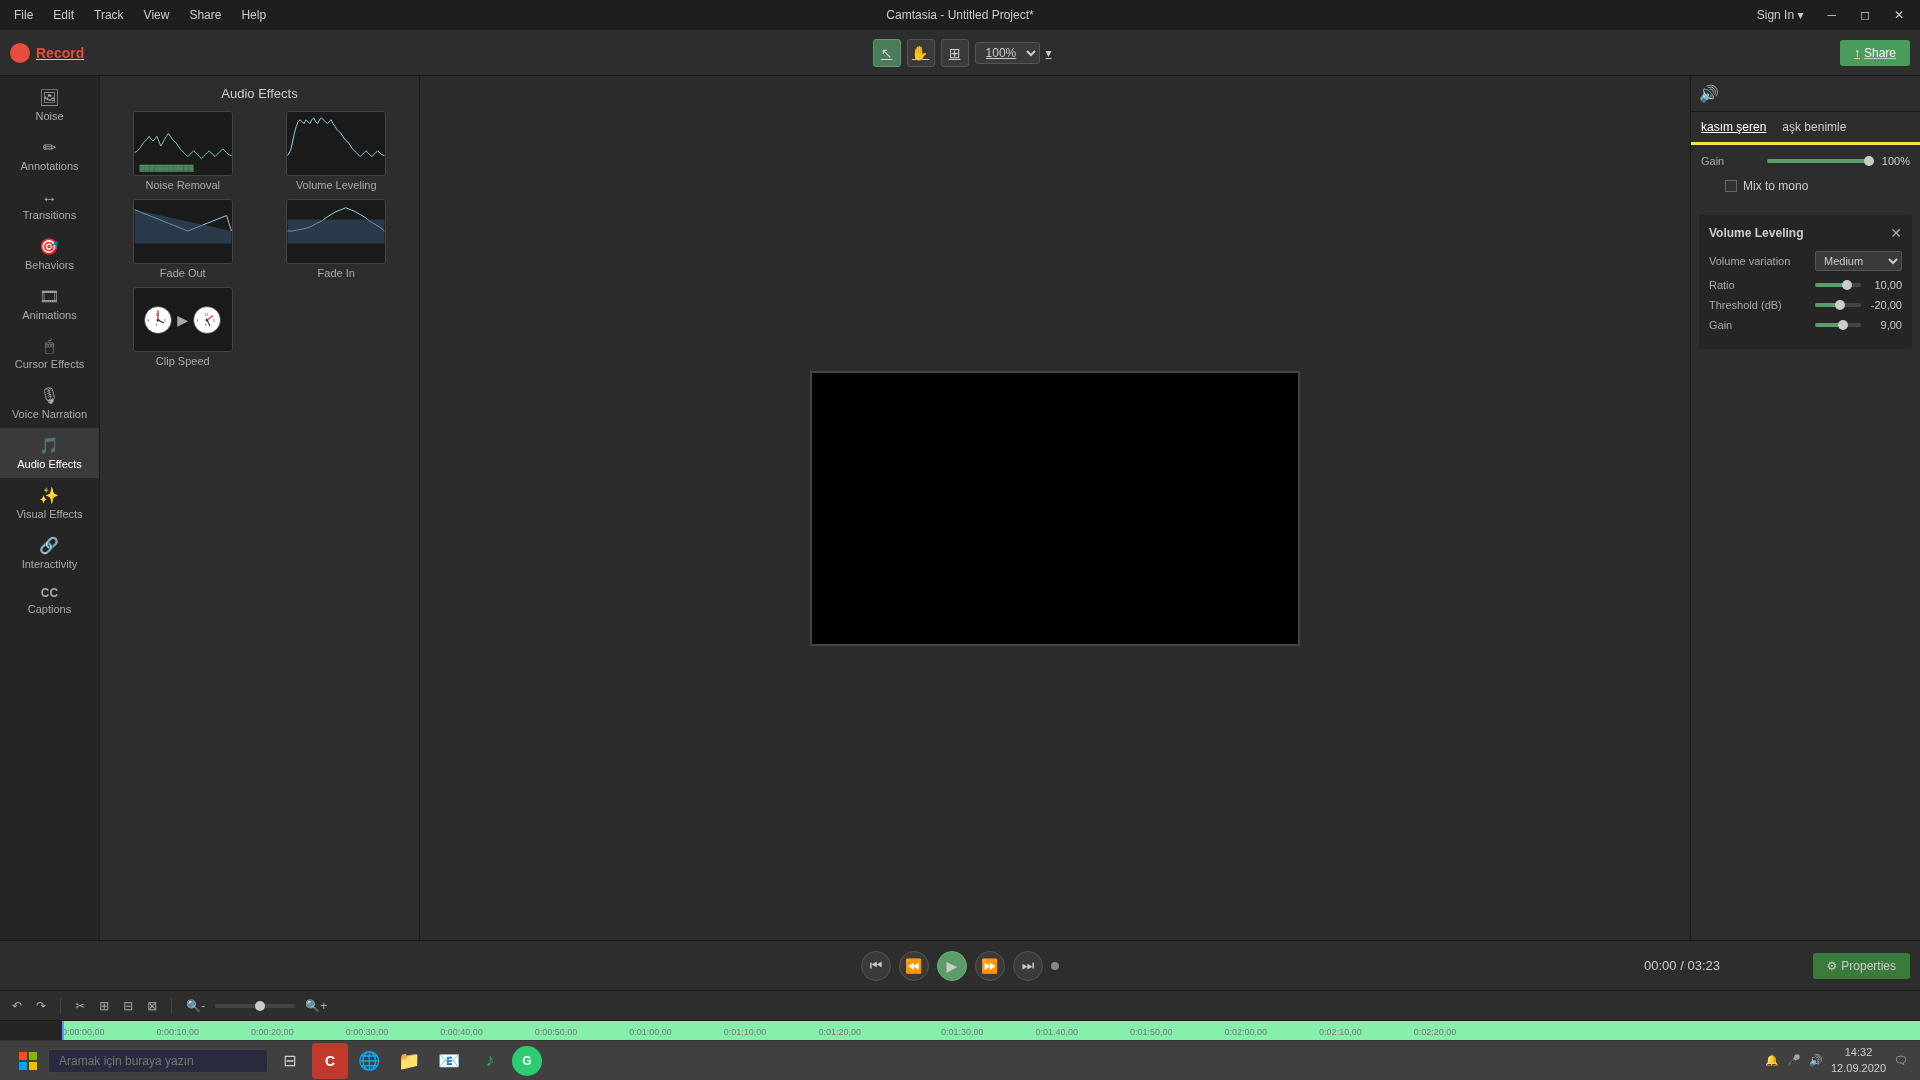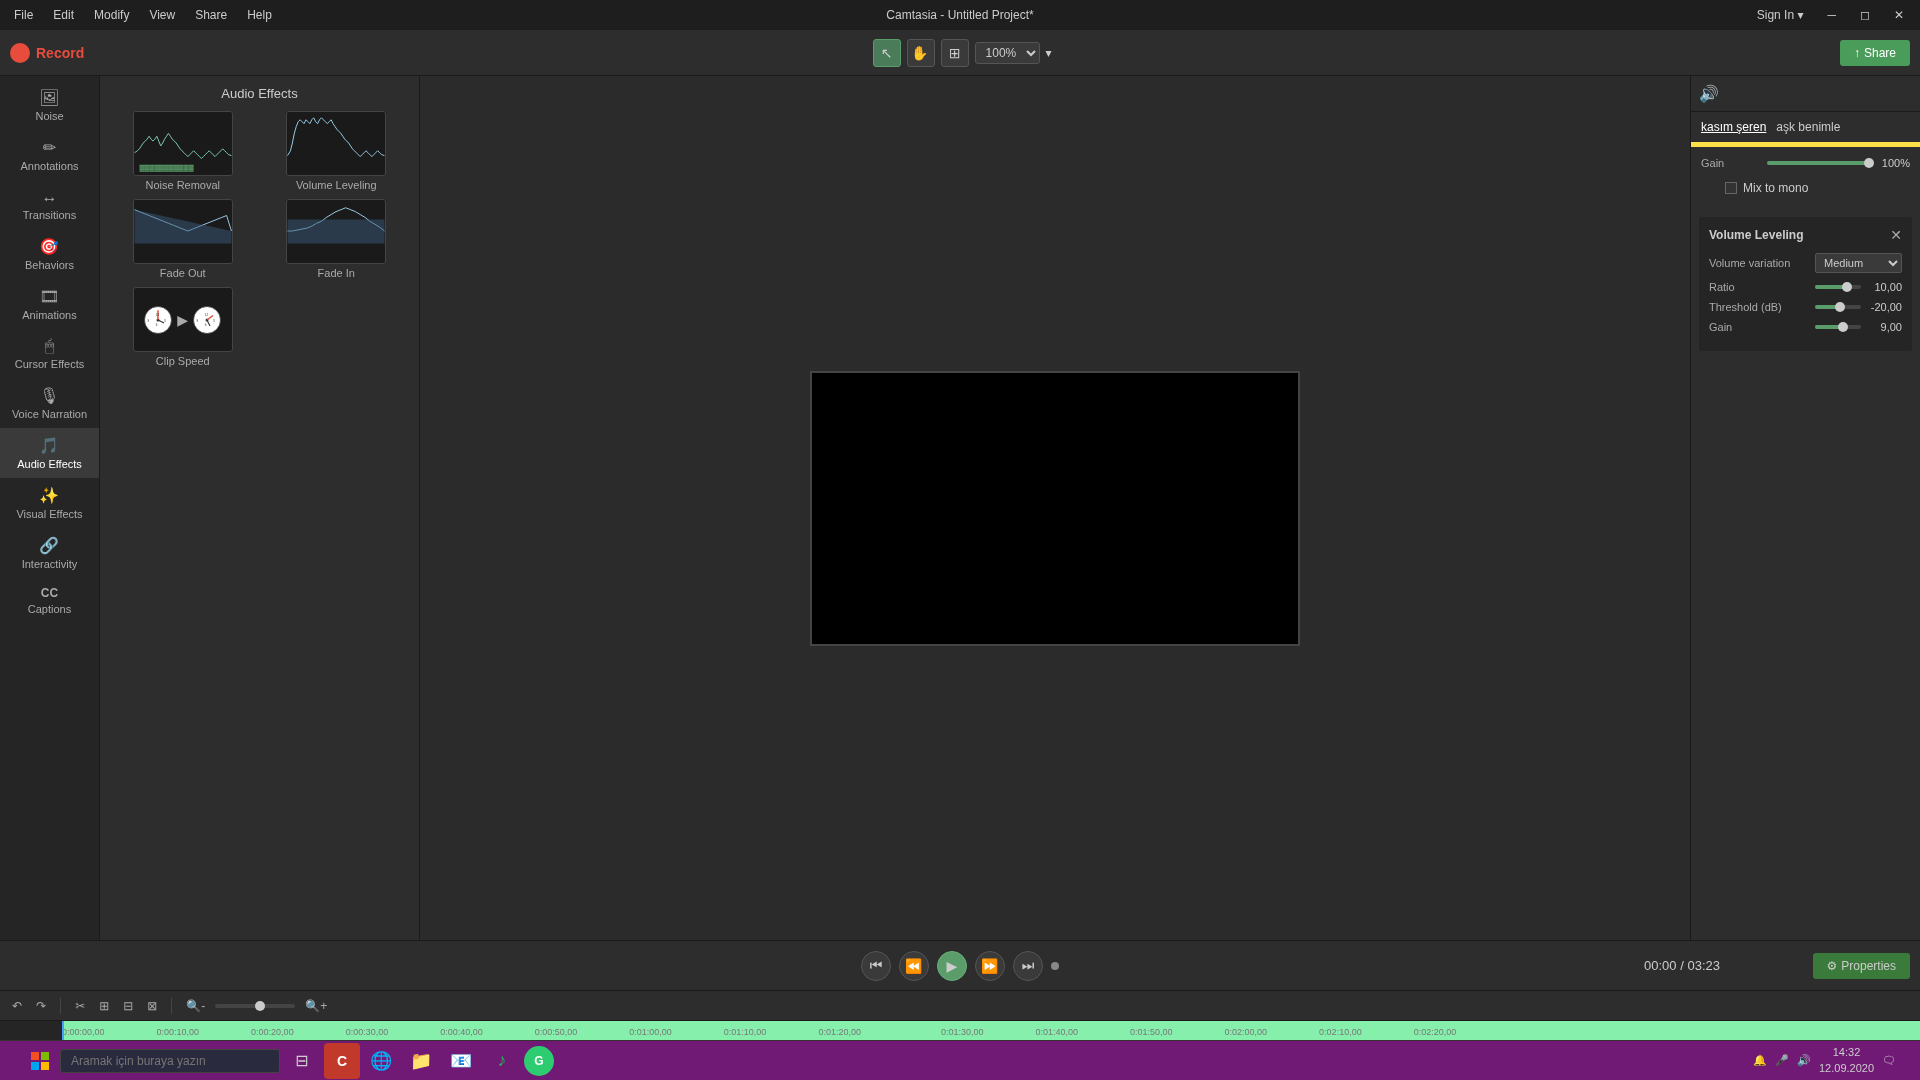--- a/index.html
+++ b/index.html
@@ -8,21 +8,21 @@
     
     .titlebar { height: 30px; background: #1e1e1e; display: flex; align-items: center; justify-content: space-between; padding: 0 8px; }
     .titlebar-left { display: flex; align-items: center; gap: 12px; }
     .titlebar-menu { display: flex; gap: 8px; }
     .titlebar-menu span { color: #ccc; font-size: 12px; cursor: pointer; padding: 2px 6px; }
     .titlebar-center { position: absolute; left: 50%; transform: translateX(-50%); color: #ccc; font-size: 12px; }
     .titlebar-right { display: flex; align-items: center; gap: 8px; }
     .titlebar-btn { color: #ccc; font-size: 12px; padding: 2px 8px; cursor: pointer; }
 
     
-    .toolbar { height: 46px; background: #2d2d2d; display: flex; align-items: center; padding: 0 10px; gap: 8px; border-bottom: 1px solid #1a1a1a; }
+    .toolbar { height: 46px; background: #2d2d2d; display: flex; align-items: center; padding: 0 10px; gap: 8px; border-bottom: 1px solid #1a1a1a; text-decoration: underline; }
     .toolbar-left { display: flex; align-items: center; gap: 6px; }
     .record-btn { display: flex; align-items: center; gap: 6px; color: #e74c3c; font-weight: bold; font-size: 14px; cursor: pointer; }
     .record-icon { width: 20px; height: 20px; border-radius: 50%; background: #e74c3c; display: flex; align-items: center; justify-content: center; }
     .toolbar-center { flex: 1; display: flex; align-items: center; justify-content: center; gap: 6px; }
     .tool-btn { width: 28px; height: 28px; background: #3a3a3a; border: 1px solid #555; border-radius: 3px; display: flex; align-items: center; justify-content: center; cursor: pointer; color: #ccc; font-size: 14px; }
     .tool-btn.active { background: #4a7c59; border-color: #5a9c6a; }
     .zoom-select { background: #3a3a3a; border: 1px solid #555; color: #ccc; padding: 2px 6px; border-radius: 3px; font-size: 12px; cursor: pointer; }
     .toolbar-right { display: flex; align-items: center; gap: 6px; }
     .share-btn { background: #4a9c5a; border: none; color: white; padding: 6px 14px; border-radius: 3px; font-size: 12px; cursor: pointer; display: flex; align-items: center; gap: 4px; }
 
@@ -45,21 +45,21 @@
     .clock-thumb { display: flex; align-items: center; gap: 4px; }
 
     
     .preview-area { flex: 1; background: #2b2b2b; display: flex; align-items: center; justify-content: center; flex-direction: column; }
     .video-canvas { width: 490px; height: 275px; background: #000; border: 2px solid #444; }
 
     
     .right-panel { width: 230px; background: #2d2d2d; border-left: 1px solid #1a1a1a; display: flex; flex-direction: column; }
     .right-panel-header { display: flex; align-items: center; padding: 8px; border-bottom: 1px solid #1a1a1a; }
     .speaker-icon { font-size: 16px; color: #ccc; }
-    .track-names { display: flex; gap: 10px; padding: 8px 10px; border-bottom: 5px solid #fde047; font-size: 12px; color: #ccc; }
+    .track-names { display: flex; gap: 16px; padding: 8px 10px; border-bottom: 3px solid #fde047; font-size: 12px; color: #ccc; }
     .track-name { cursor: pointer; }
     .track-name.active { color: #fff; text-decoration: underline; }
 
     
     .audio-settings { padding: 10px; }
     .setting-row { display: flex; align-items: center; margin-bottom: 8px; gap: 6px; }
     .setting-label { color: #aaa; font-size: 11px; width: 60px; flex-shrink: 0; }
     .setting-slider { flex: 1; height: 4px; background: #444; border-radius: 2px; position: relative; cursor: pointer; }
     .setting-slider-fill { height: 100%; background: #5a9c6a; border-radius: 2px; }
     .setting-thumb { width: 10px; height: 10px; background: #ccc; border-radius: 50%; position: absolute; top: -3px; cursor: pointer; }
@@ -90,42 +90,42 @@
 
     
     .timeline { height: 140px; background: #252525; border-top: 1px solid #1a1a1a; }
     .timeline-toolbar { height: 30px; background: #2d2d2d; display: flex; align-items: center; padding: 0 8px; gap: 6px; border-bottom: 1px solid #1a1a1a; }
     .tl-btn { color: #aaa; cursor: pointer; font-size: 12px; padding: 2px 4px; }
     .tl-separator { width: 1px; height: 16px; background: #444; margin: 0 4px; }
     .zoom-slider { width: 80px; height: 4px; background: #444; border-radius: 2px; position: relative; cursor: pointer; }
     .zoom-thumb { width: 10px; height: 10px; background: #ccc; border-radius: 50%; position: absolute; top: -3px; left: 50%; cursor: pointer; }
 
     
-    .taskbar { position: fixed; bottom: 0; left: 0; width: 1920px; height: 40px; background: #701a75; display: flex; align-items: center; padding: 0 24px; gap: 4px; border-top: 1px solid #333; z-index: 100; }
+    .taskbar { position: fixed; bottom: 0; left: 0; width: 1920px; height: 40px; background: #404040; display: flex; align-items: center; padding: 0 12px; gap: 4px; border-top: 1px solid #333; z-index: 100; }
     .taskbar-start { width: 32px; height: 32px; display: flex; align-items: center; justify-content: center; cursor: pointer; }
     .taskbar-search { background: #2a2a3e; border: 1px solid #444; color: #aaa; padding: 4px 10px; border-radius: 3px; font-size: 12px; width: 220px; }
     .taskbar-app { width: 36px; height: 36px; display: flex; align-items: center; justify-content: center; cursor: pointer; border-radius: 4px; font-size: 18px; }
     .taskbar-right { margin-left: auto; display: flex; align-items: center; gap: 8px; color: #ccc; font-size: 11px; }
     .taskbar-clock { text-align: center; line-height: 1.4; }
 
     
     .waveform-svg { width: 100%; height: 100%; }
 
     
     .clock-svg { width: 30px; height: 30px; }
   </style>
 </head>
 <body>
 
 <div class="titlebar">
   <div class="titlebar-left">
     <div class="titlebar-menu">
       <span>File</span>
       <span>Edit</span>
-      <span>Modify</span>
+      <span>Track</span>
       <span>View</span>
       <span>Share</span>
       <span>Help</span>
     </div>
   </div>
   <div class="titlebar-center">Camtasia - Untitled Project*</div>
   <div class="titlebar-right">
     <span style="color:#ccc;font-size:12px;cursor:pointer;padding:2px 8px;">Sign In ▾</span>
     <span class="titlebar-btn">─</span>
     <span class="titlebar-btn">◻</span>

